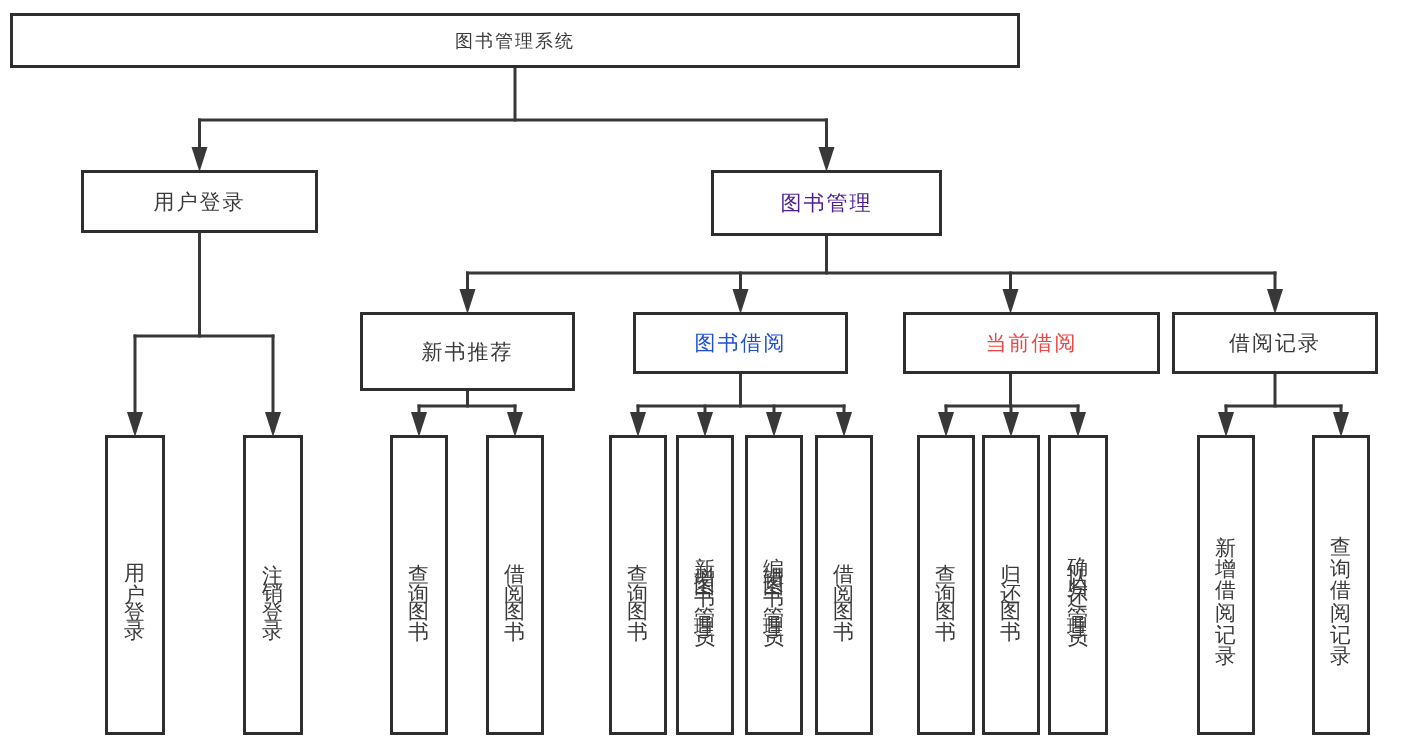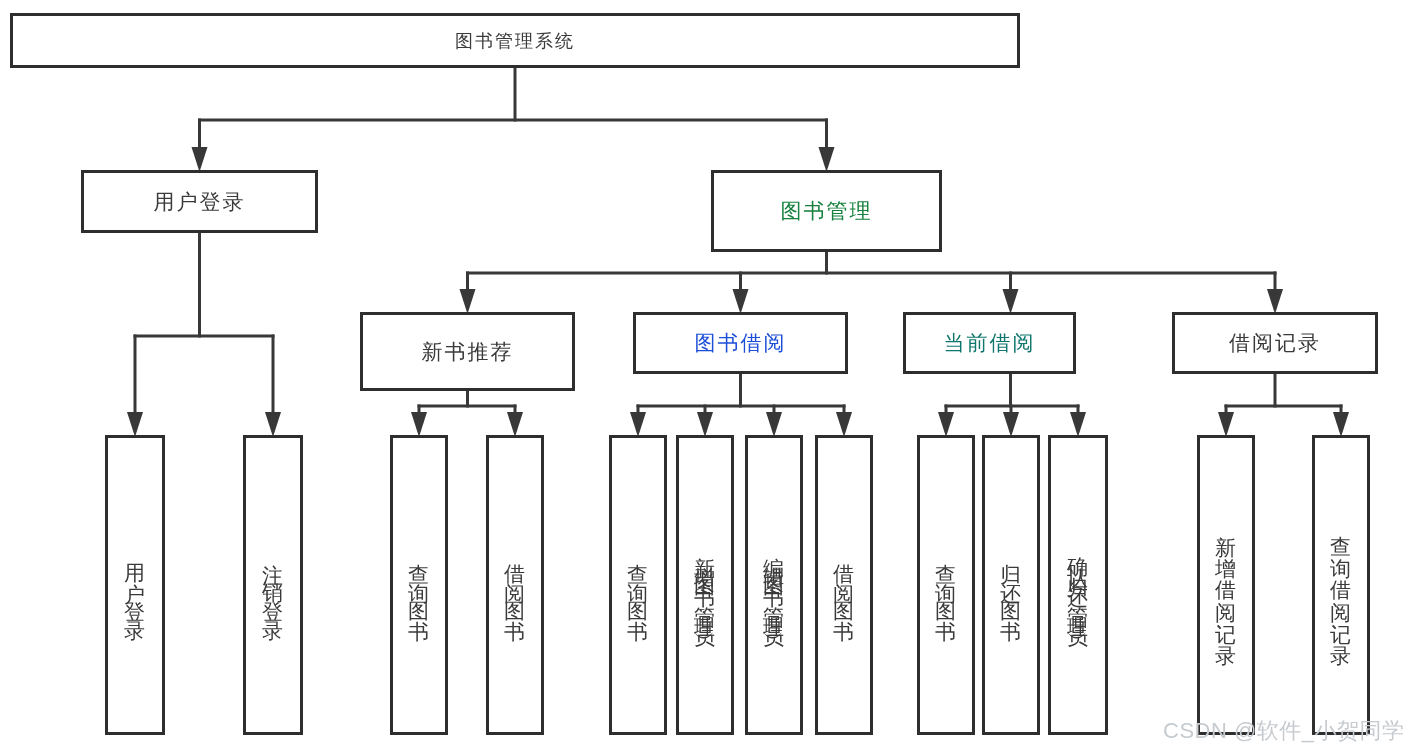--- a/index.html
+++ b/index.html
@@ -77,33 +77,32 @@
       <path d="M 1275 374 V 406" fill="none" stroke="#383838" stroke-width="3" stroke-linecap="square"></path>
       <path d="M 1226 406 H 1341" fill="none" stroke="#383838" stroke-width="3" stroke-linecap="square"></path>
       <path d="M 1226 406 V 415" fill="none" stroke="#383838" stroke-width="3" stroke-linecap="square"></path>
       <polygon points="1218,412 1234,412 1226,437" fill="#383838"></polygon>
       <path d="M 1341 406 V 415" fill="none" stroke="#383838" stroke-width="3" stroke-linecap="square"></path>
       <polygon points="1333,412 1349,412 1341,437" fill="#383838"></polygon>
     </svg>
   <div id="nodes">
       <div class="node h root" style="left: 10px; top: 13px; width: 1010px; height: 55px; border-color: rgb(46, 46, 46); color: rgb(58, 58, 58);">图书管理系统</div>
       <div class="node h" style="left: 81px; top: 170px; width: 237px; height: 63px; border-color: rgb(46, 46, 46); color: rgb(58, 58, 58);">用户登录</div>
-      <div class="node h" style="left: 711px; top: 170px; width: 231px; height: 82px; border-color: rgb(46, 46, 46); color: #15803d;">图书管理</div>
+      <div class="node h" style="left: 711px; top: 170px; width: 231px; height: 66px; border-color: rgb(46, 46, 46); color: #4c1d95;">图书管理</div>
       <div class="node h" style="left: 360px; top: 312px; width: 215px; height: 79px; border-color: rgb(46, 46, 46); color: rgb(58, 58, 58);">新书推荐</div>
       <div class="node h" style="left: 633px; top: 312px; width: 215px; height: 62px; border-color: rgb(46, 46, 46); color: #1d4ed8;">图书借阅</div>
-      <div class="node h" style="left: 903px; top: 312px; width: 173px; height: 62px; border-color: rgb(46, 46, 46); color: #0f766e;">当前借阅</div>
+      <div class="node h" style="left: 903px; top: 312px; width: 257px; height: 62px; border-color: rgb(46, 46, 46); color: #ef4444;">当前借阅</div>
       <div class="node h" style="left: 1172px; top: 312px; width: 206px; height: 62px; border-color: rgb(46, 46, 46); color: rgb(58, 58, 58);">借阅记录</div>
       <div class="node v" style="left: 105px; top: 435px; width: 60px; height: 300px; border-color: rgb(46, 46, 46); color: rgb(58, 58, 58); letter-spacing: 19px;">用户登录</div>
       <div class="node v" style="left: 243px; top: 435px; width: 60px; height: 300px; border-color: rgb(46, 46, 46); color: rgb(58, 58, 58); letter-spacing: 19px;">注销登录</div>
       <div class="node v" style="left: 390px; top: 435px; width: 58px; height: 300px; border-color: rgb(46, 46, 46); color: rgb(58, 58, 58); letter-spacing: 19px;">查询图书</div>
       <div class="node v" style="left: 486px; top: 435px; width: 58px; height: 300px; border-color: rgb(46, 46, 46); color: rgb(58, 58, 58); letter-spacing: 19px;">借阅图书</div>
       <div class="node v" style="left: 609px; top: 435px; width: 58px; height: 300px; border-color: rgb(46, 46, 46); color: rgb(58, 58, 58); letter-spacing: 19px;">查询图书</div>
       <div class="node v" style="left: 676px; top: 435px; width: 58px; height: 300px; border-color: rgb(46, 46, 46); color: rgb(58, 58, 58); letter-spacing: 10px;">新增图书（管理员）</div>
       <div class="node v" style="left: 745px; top: 435px; width: 58px; height: 300px; border-color: rgb(46, 46, 46); color: rgb(58, 58, 58); letter-spacing: 10px;">编辑图书（管理员）</div>
       <div class="node v" style="left: 815px; top: 435px; width: 58px; height: 300px; border-color: rgb(46, 46, 46); color: rgb(58, 58, 58); letter-spacing: 19px;">借阅图书</div>
       <div class="node v" style="left: 917px; top: 435px; width: 58px; height: 300px; border-color: rgb(46, 46, 46); color: rgb(58, 58, 58); letter-spacing: 19px;">查询图书</div>
       <div class="node v" style="left: 982px; top: 435px; width: 58px; height: 300px; border-color: rgb(46, 46, 46); color: rgb(58, 58, 58); letter-spacing: 19px;">归还图书</div>
       <div class="node v" style="left: 1048px; top: 435px; width: 60px; height: 300px; border-color: rgb(46, 46, 46); color: rgb(58, 58, 58); letter-spacing: 10px;">确认归还（管理员）</div>
       <div class="node v" style="left: 1197px; top: 435px; width: 58px; height: 300px; border-color: rgb(46, 46, 46); color: rgb(58, 58, 58); letter-spacing: 22px;">新增借阅记录</div>
       <div class="node v" style="left: 1312px; top: 435px; width: 58px; height: 300px; border-color: rgb(46, 46, 46); color: rgb(58, 58, 58); letter-spacing: 22px;">查询借阅记录</div>
     </div>
-  <div id="watermark" style="color: rgb(198, 203, 208);">CSDN @软件_小贺同学</div>
 </div>
 
 </body></html>

